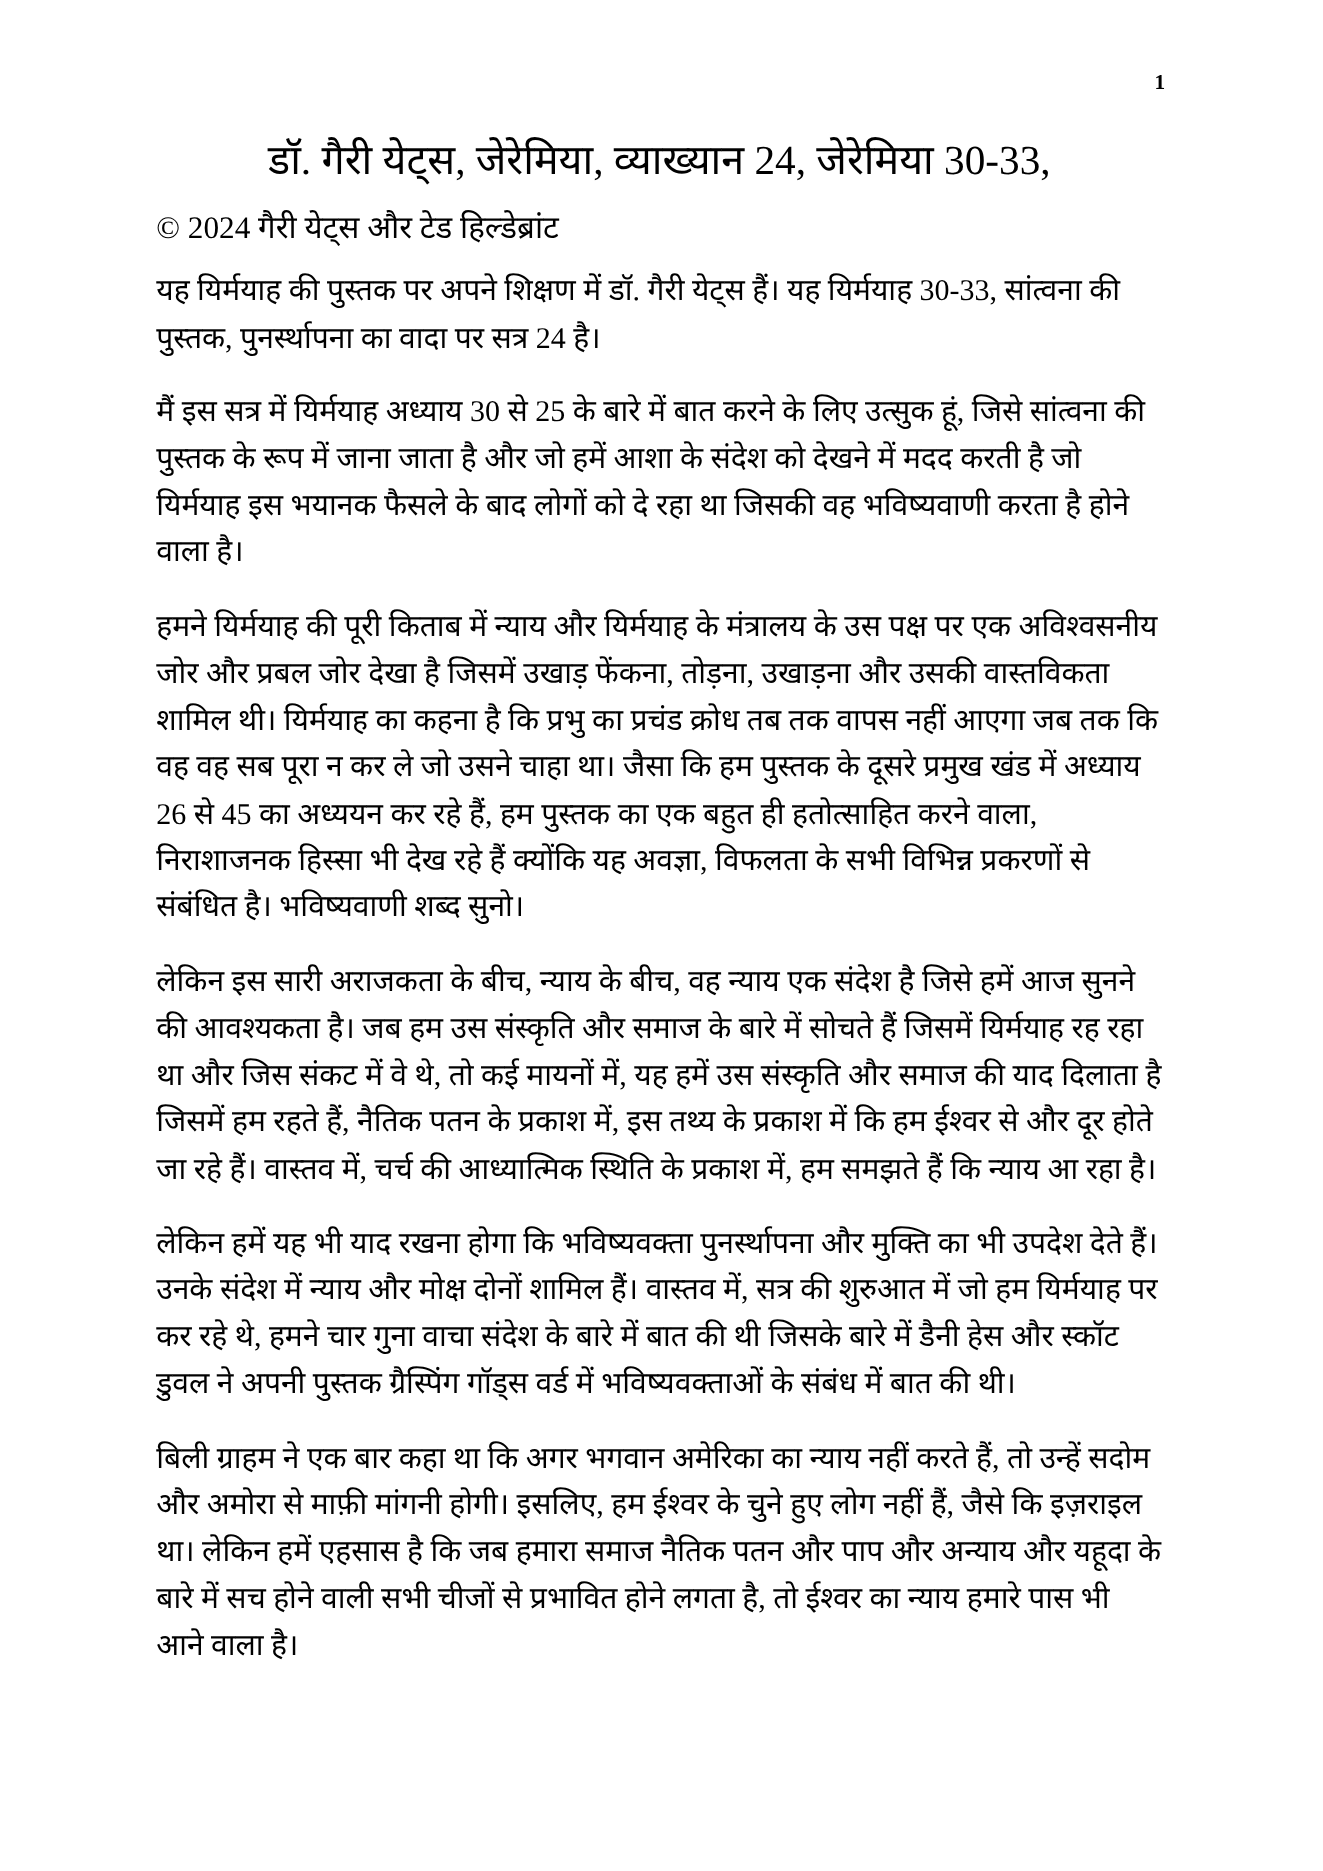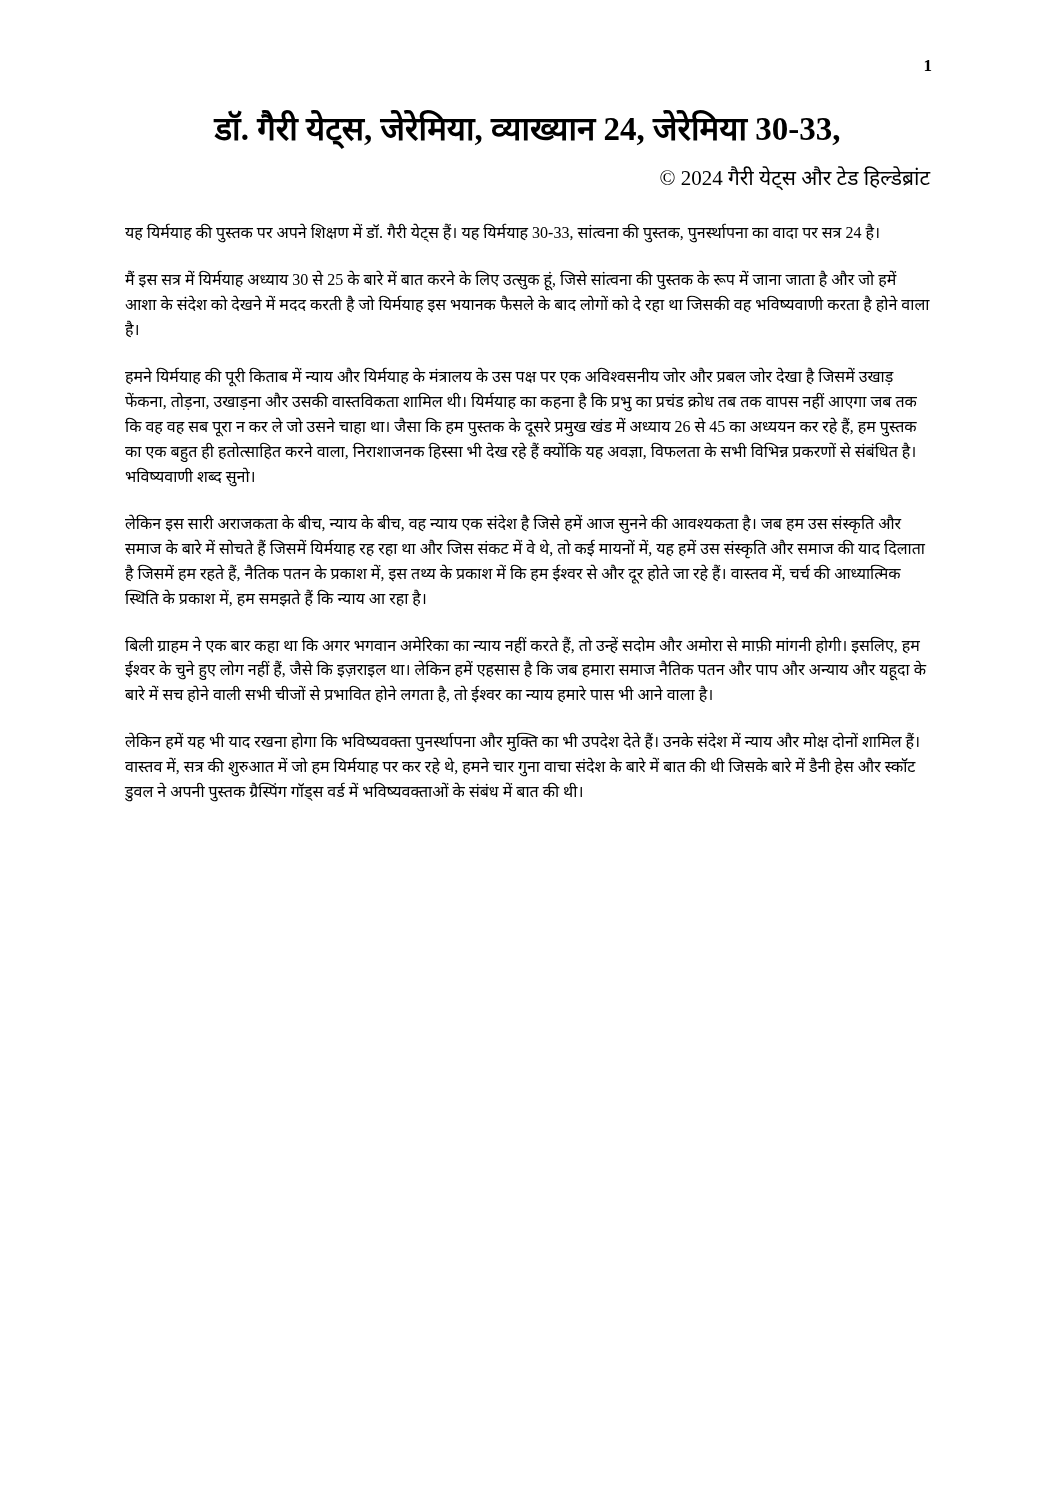--- a/index.html
+++ b/index.html
@@ -25,34 +25,34 @@
     position: absolute;
     top: 56px;
     right: 126px;
     font-size: 17px;
     font-weight: bold;
   }
   .title {
     margin: 56px 0 0 0;
     text-align: center;
     font-size: 33px;
-    font-weight: bold;
+    font-weight: normal;
     line-height: 1.55;
   }
   .title .title-line {
     display: block;
   }
   .copyright {
-    text-align: right;
-    font-size: 21px;
+    text-align: left;
+    font-size: 25px;
     margin-top: 8px;
   }
   .body-text {
-    margin-top: 30px;
-    font-size: 16px;
+    margin-top: 18px;
+    font-size: 24px;
     line-height: 1.56;
     text-align: left;
   }
   .body-text p {
     margin: 0 0 22px 0;
   }
 </style>
 </head>
 <body>
 
@@ -64,17 +64,17 @@
     <span class="title-line">डॉ. गैरी येट्स, जेरेमिया, व्याख्यान 24, जेरेमिया 30-33,</span>
   </h1>
 
   <div class="copyright">© 2024 गैरी येट्स और टेड हिल्डेब्रांट</div>
 
   <div class="body-text">
     <p>यह यिर्मयाह की पुस्तक पर अपने शिक्षण में डॉ. गैरी येट्स हैं। यह यिर्मयाह 30-33, सांत्वना की पुस्तक, पुनर्स्थापना का वादा पर सत्र 24 है।</p>
     <p>मैं इस सत्र में यिर्मयाह अध्याय 30 से 25 के बारे में बात करने के लिए उत्सुक हूं, जिसे सांत्वना की पुस्तक के रूप में जाना जाता है और जो हमें आशा के संदेश को देखने में मदद करती है जो यिर्मयाह इस भयानक फैसले के बाद लोगों को दे रहा था जिसकी वह भविष्यवाणी करता है होने वाला है।</p>
     <p>हमने यिर्मयाह की पूरी किताब में न्याय और यिर्मयाह के मंत्रालय के उस पक्ष पर एक अविश्वसनीय जोर और प्रबल जोर देखा है जिसमें उखाड़ फेंकना, तोड़ना, उखाड़ना और उसकी वास्तविकता शामिल थी। यिर्मयाह का कहना है कि प्रभु का प्रचंड क्रोध तब तक वापस नहीं आएगा जब तक कि वह वह सब पूरा न कर ले जो उसने चाहा था। जैसा कि हम पुस्तक के दूसरे प्रमुख खंड में अध्याय 26 से 45 का अध्ययन कर रहे हैं, हम पुस्तक का एक बहुत ही हतोत्साहित करने वाला, निराशाजनक हिस्सा भी देख रहे हैं क्योंकि यह अवज्ञा, विफलता के सभी विभिन्न प्रकरणों से संबंधित है। भविष्यवाणी शब्द सुनो।</p>
     <p>लेकिन इस सारी अराजकता के बीच, न्याय के बीच, वह न्याय एक संदेश है जिसे हमें आज सुनने की आवश्यकता है। जब हम उस संस्कृति और समाज के बारे में सोचते हैं जिसमें यिर्मयाह रह रहा था और जिस संकट में वे थे, तो कई मायनों में, यह हमें उस संस्कृति और समाज की याद दिलाता है जिसमें हम रहते हैं, नैतिक पतन के प्रकाश में, इस तथ्य के प्रकाश में कि हम ईश्वर से और दूर होते जा रहे हैं। वास्तव में, चर्च की आध्यात्मिक स्थिति के प्रकाश में, हम समझते हैं कि न्याय आ रहा है।</p>
+    <p>लेकिन हमें यह भी याद रखना होगा कि भविष्यवक्ता पुनर्स्थापना और मुक्ति का भी उपदेश देते हैं। उनके संदेश में न्याय और मोक्ष दोनों शामिल हैं। वास्तव में, सत्र की शुरुआत में जो हम यिर्मयाह पर कर रहे थे, हमने चार गुना वाचा संदेश के बारे में बात की थी जिसके बारे में डैनी हेस और स्कॉट डुवल ने अपनी पुस्तक ग्रैस्पिंग गॉड्स वर्ड में भविष्यवक्ताओं के संबंध में बात की थी।</p>
     <p>बिली ग्राहम ने एक बार कहा था कि अगर भगवान अमेरिका का न्याय नहीं करते हैं, तो उन्हें सदोम और अमोरा से माफ़ी मांगनी होगी। इसलिए, हम ईश्वर के चुने हुए लोग नहीं हैं, जैसे कि इज़राइल था। लेकिन हमें एहसास है कि जब हमारा समाज नैतिक पतन और पाप और अन्याय और यहूदा के बारे में सच होने वाली सभी चीजों से प्रभावित होने लगता है, तो ईश्वर का न्याय हमारे पास भी आने वाला है।</p>
-    <p>लेकिन हमें यह भी याद रखना होगा कि भविष्यवक्ता पुनर्स्थापना और मुक्ति का भी उपदेश देते हैं। उनके संदेश में न्याय और मोक्ष दोनों शामिल हैं। वास्तव में, सत्र की शुरुआत में जो हम यिर्मयाह पर कर रहे थे, हमने चार गुना वाचा संदेश के बारे में बात की थी जिसके बारे में डैनी हेस और स्कॉट डुवल ने अपनी पुस्तक ग्रैस्पिंग गॉड्स वर्ड में भविष्यवक्ताओं के संबंध में बात की थी।</p>
   </div>
 
 </div>
 
 </body></html>

